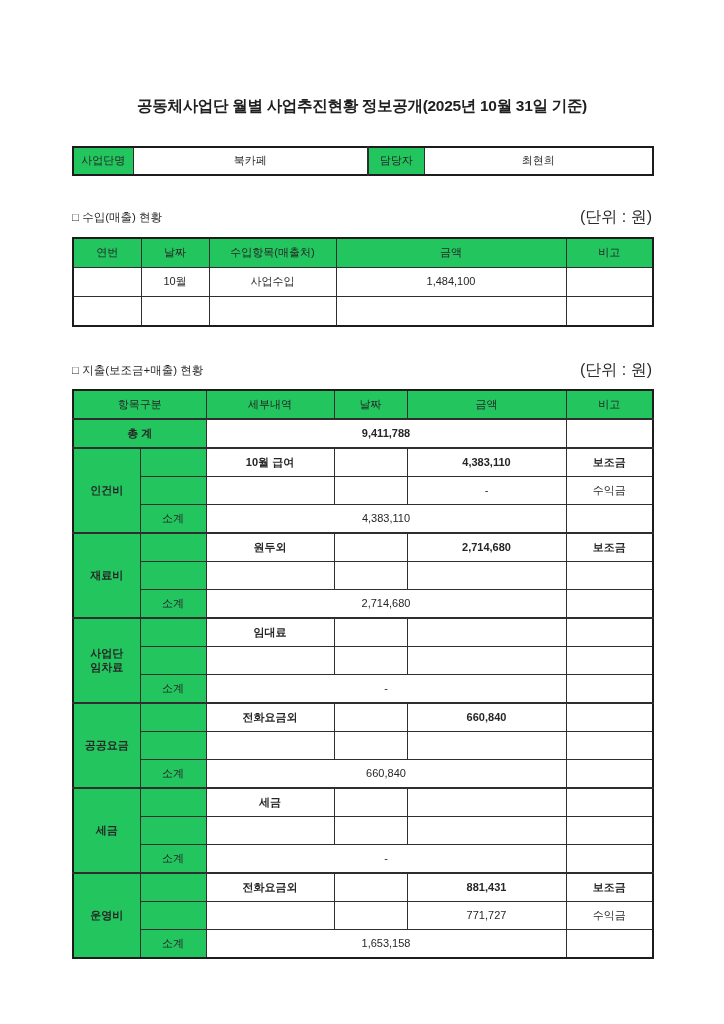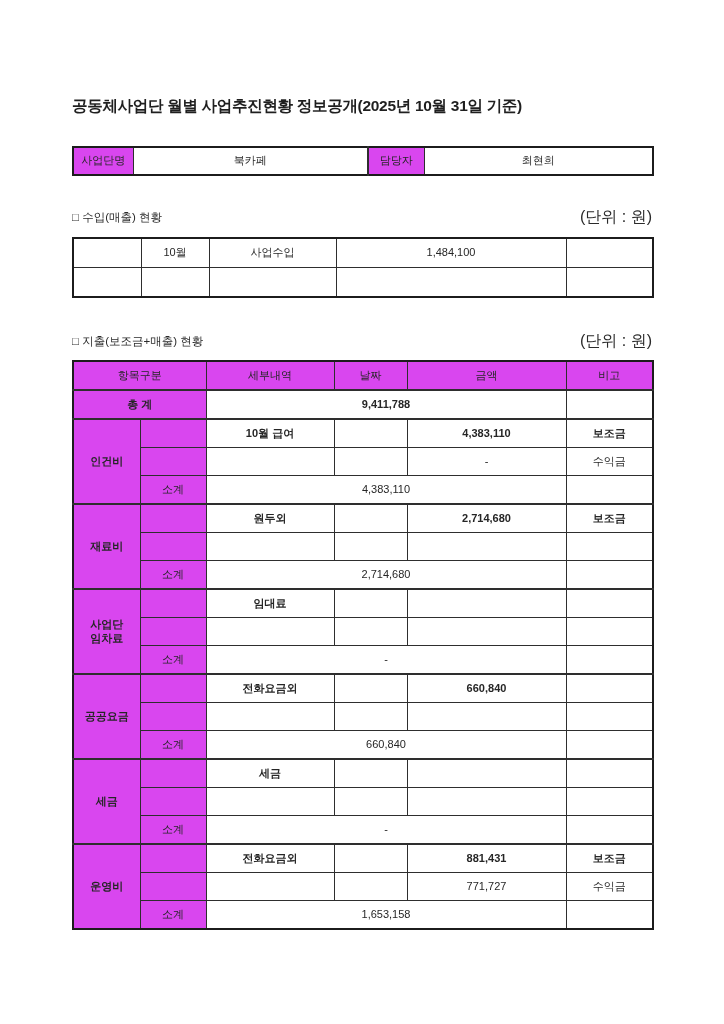--- a/index.html
+++ b/index.html
@@ -14,42 +14,42 @@
     color: #262626;
     overflow: hidden;
   }
   .page {
     width: 580px;
     margin: 0 auto;
     padding-left: 0;
   }
   .doc-title {
     padding-top: 96px;
-    text-align: left;
+    text-align: center;
     font-size: 15.5px;
     font-weight: bold;
     letter-spacing: -0.3px;
     color: #1f1f1f;
   }
   table.tbl {
     border-collapse: collapse;
     table-layout: fixed;
     width: 580px;
     border: 2px solid #1c1c1c;
   }
   table.tbl td {
     border: 1px solid #2e2e2e;
     font-size: 11px;
     text-align: center;
     vertical-align: middle;
     padding: 0 5px;
     overflow: hidden;
     line-height: 1.25;
   }
-  .hd { background: #d946ef; margin-top: 8px; }
+  .hd { background: #22c55e; margin-top: 8px; }
   .amt { text-align: right; }
   .thickleft { border-left-width: 2px !important; }
   .head-row td { border-bottom-width: 2px; }
   tr.group-start td { border-top-width: 2px; font-weight: bold; }
 
   .info-tbl { margin-top: 29px; }
   .info-tbl td { height: 26px; }
 
   .section-row {
     display: flex;
@@ -97,20 +97,27 @@
 
   <table class="tbl income-tbl">
     <colgroup>
       <col style="width:68px">
         <col style="width:68px">
         <col style="width:127px">
         <col style="width:230px">
         <col style="width:87px">
     </colgroup>
     <tbody>
+        <tr class="head-row">
+      <td class="hd">연번</td>
+      <td class="hd">날짜</td>
+      <td class="hd">수입항목(매출처)</td>
+      <td class="hd">금액</td>
+      <td class="hd">비고</td>
+    </tr>
     <tr>
       <td></td>
       <td>10월</td>
       <td>사업수입</td>
       <td class="amt">1,484,100</td>
       <td></td>
     </tr>
     <tr>
       <td></td>
       <td></td>

